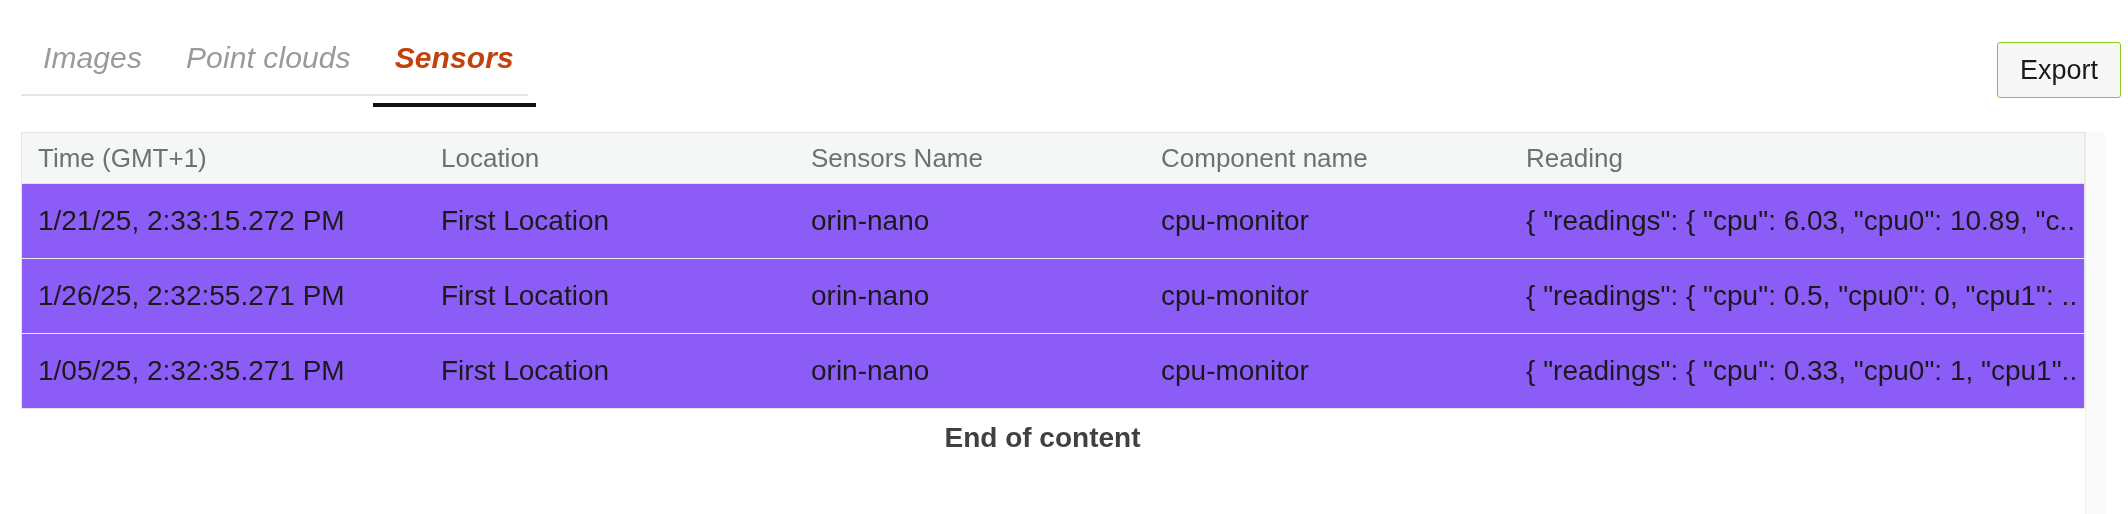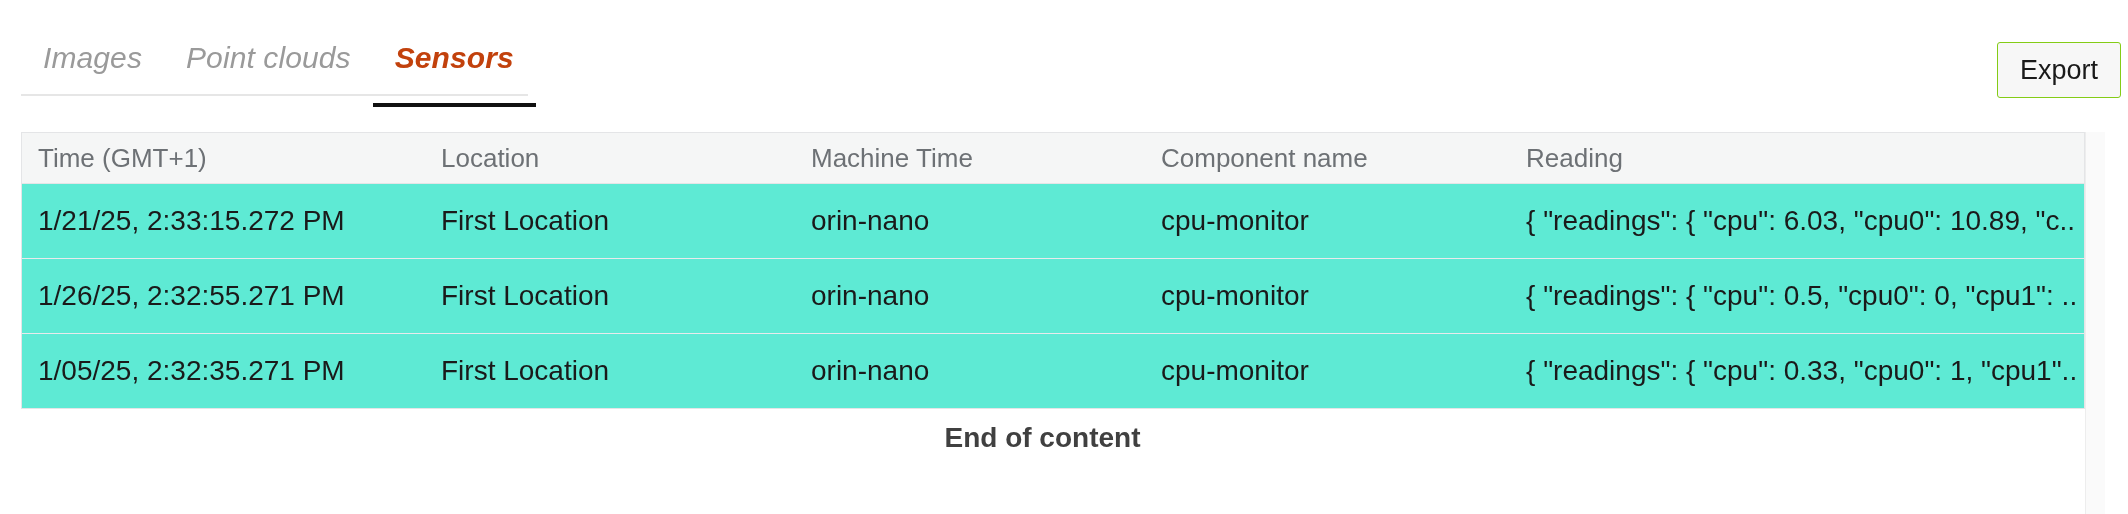--- a/index.html
+++ b/index.html
@@ -97,21 +97,21 @@
 
   
   .table-wrap {
     position: absolute;
     left: 21px;
     top: 132px;
     width: 2064px;
     height: 277px;
     border: 1px solid #e4e5e7;
     box-sizing: border-box;
-    background: #5eead4;
+    background: #8b5cf6;
     overflow: hidden;
   }
   table.sensors {
     border-collapse: collapse;
     table-layout: fixed;
     width: 2120px;
     font-size: 26px;
   }
   table.sensors thead tr {
     background: #f5f6f6;
@@ -210,21 +210,21 @@
         <col class="col-time">
         <col class="col-loc">
         <col class="col-machine">
         <col class="col-comp">
         <col class="col-reading">
       </colgroup>
       <thead>
         <tr>
           <th>Time (GMT+1)</th>
           <th>Location</th>
-          <th>Machine Time</th>
+          <th>Sensors Name</th>
           <th>Component name</th>
           <th>Reading</th>
         </tr>
       </thead>
       <tbody>
         <tr>
           <td>1/21/25, 2:33:15.272 PM</td>
           <td>First Location</td>
           <td>orin-nano</td>
           <td>cpu-monitor</td>

